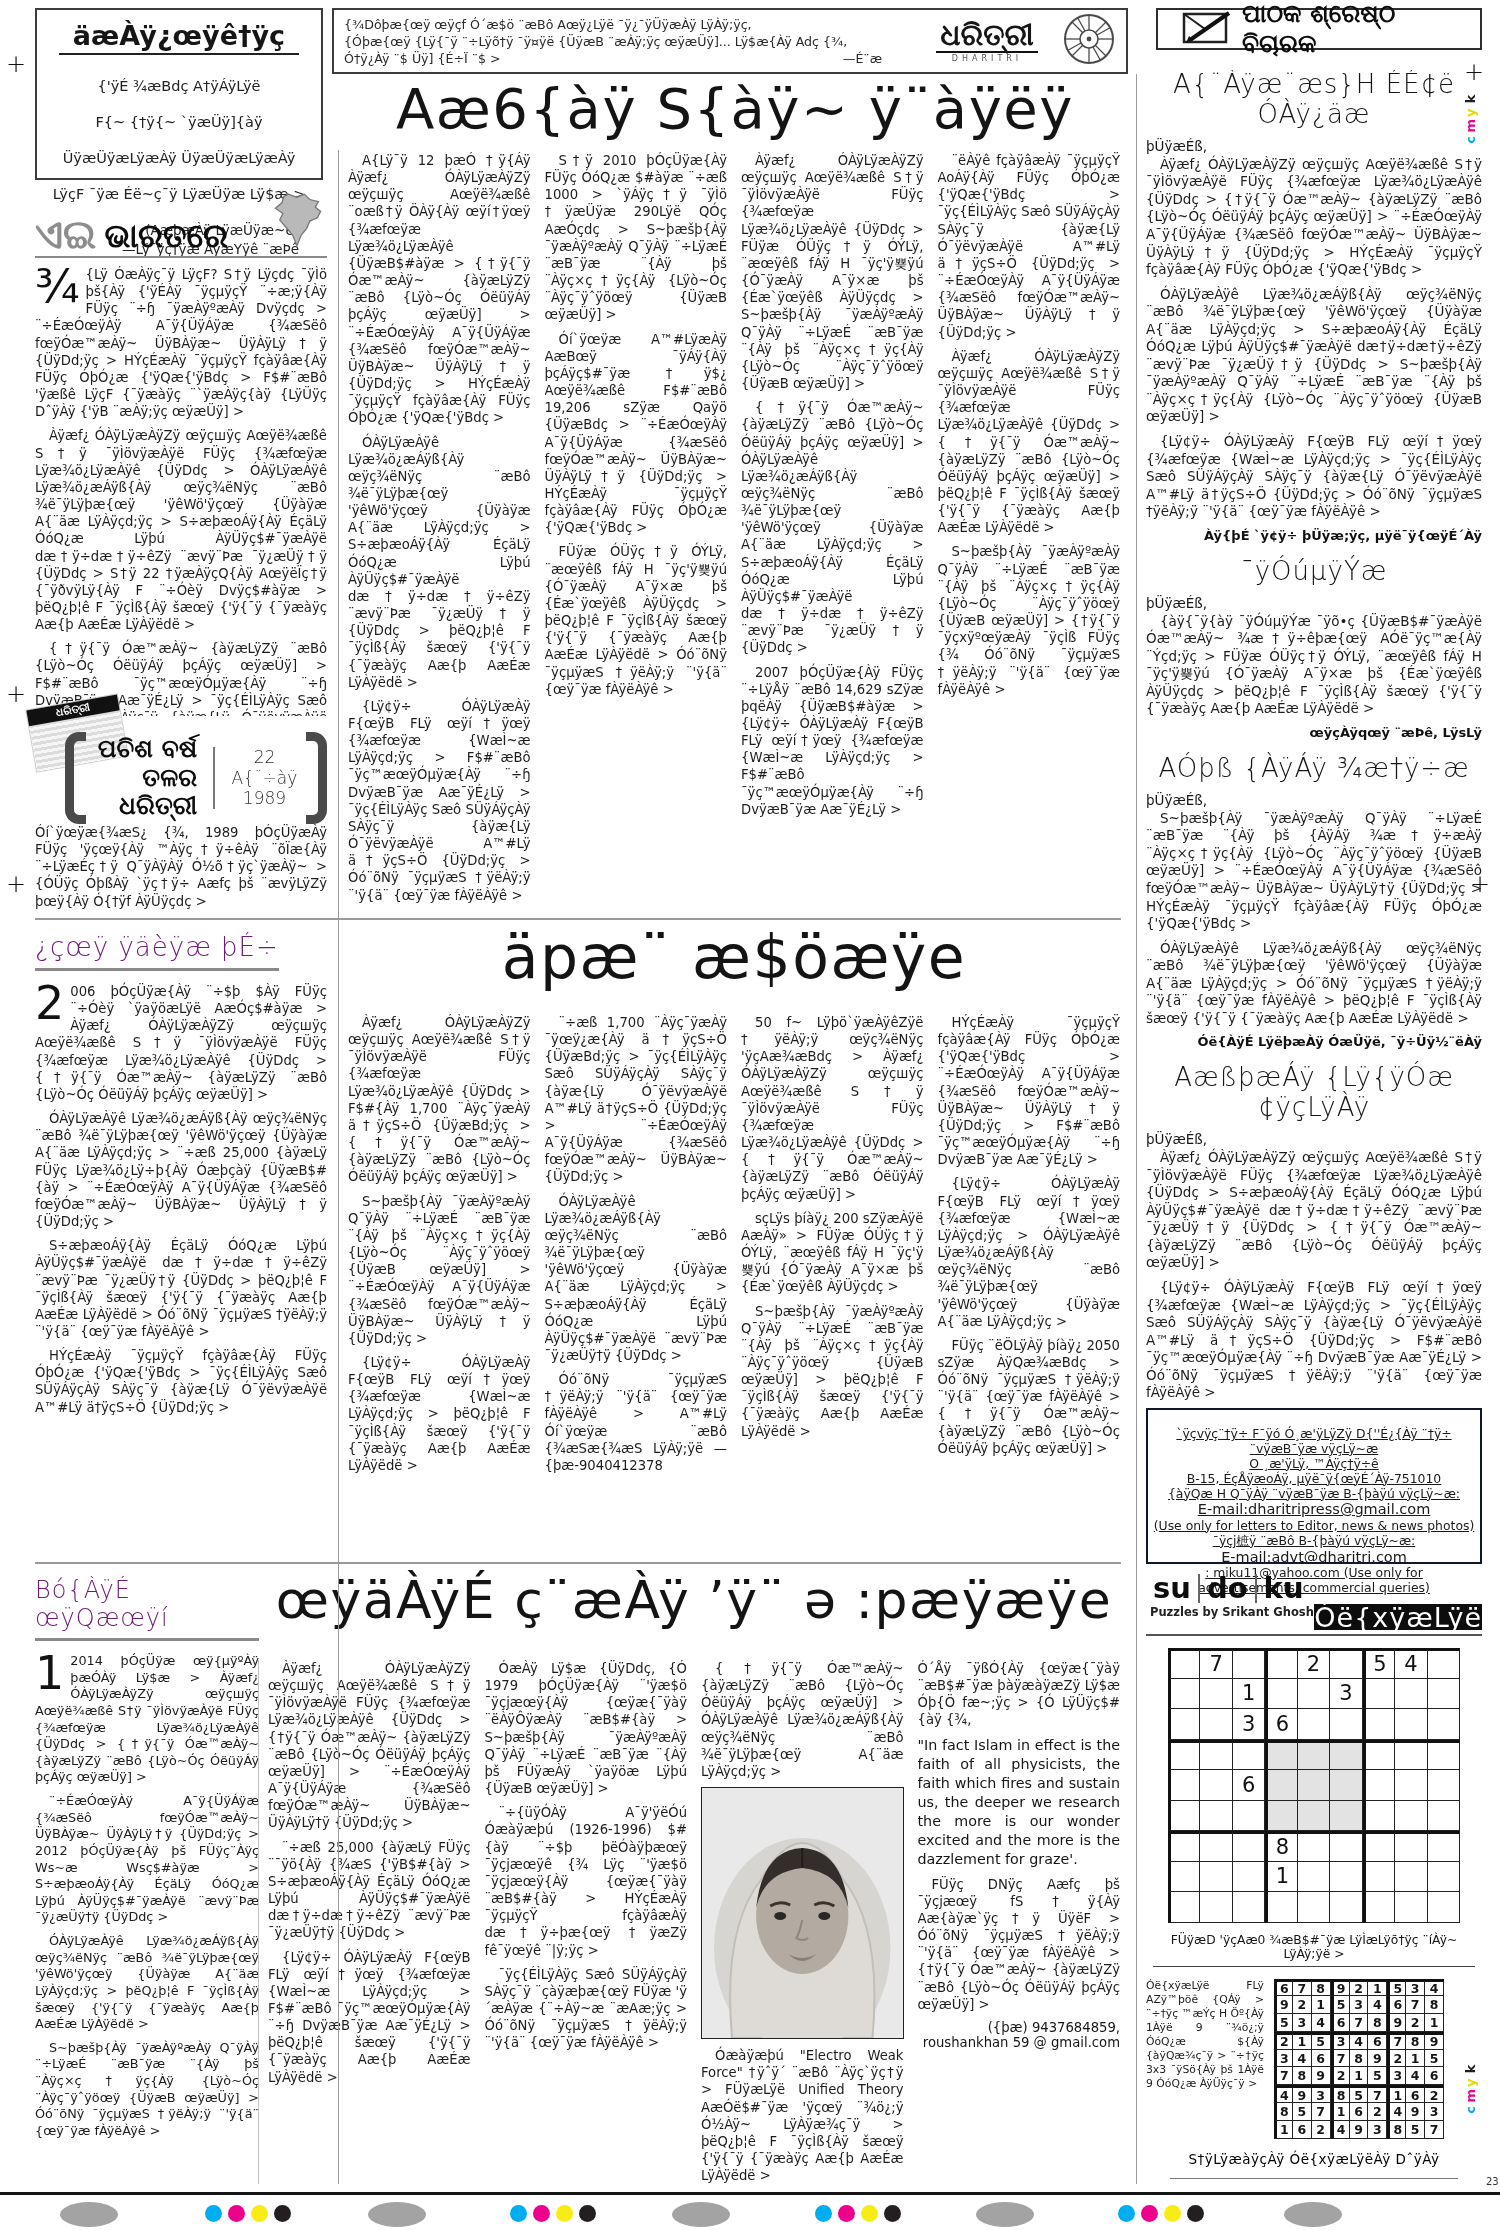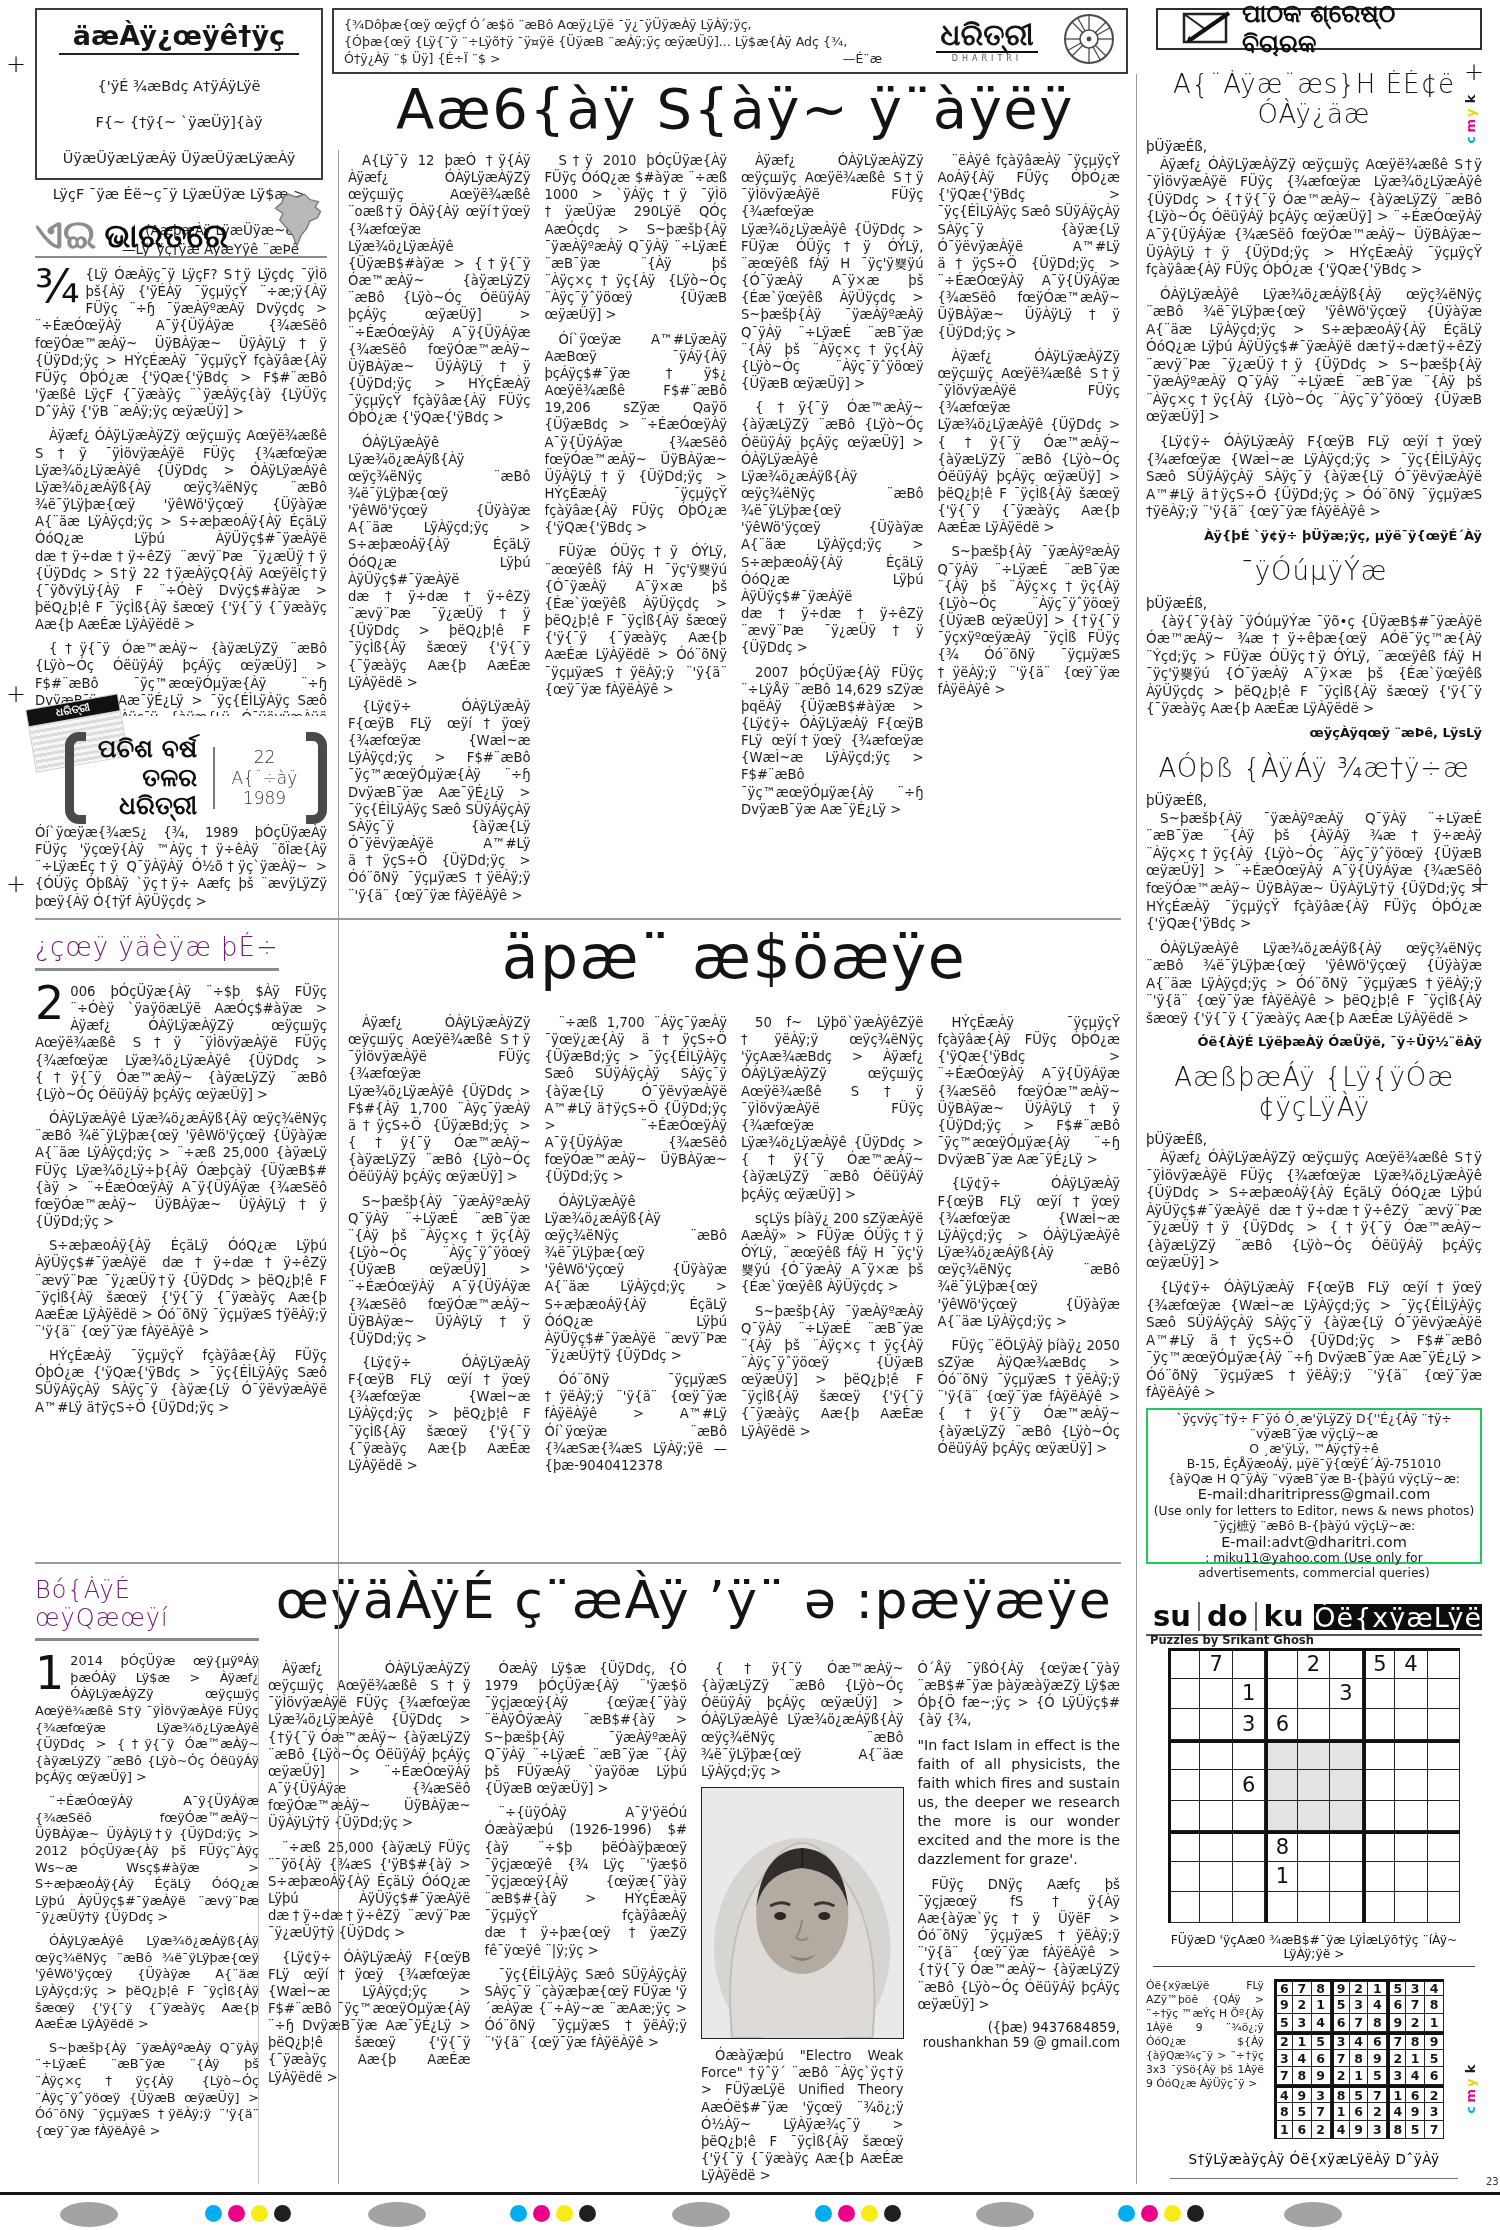--- a/index.html
+++ b/index.html
@@ -65,27 +65,27 @@
   .bot-left p.body{font-size:12.8px;}
   .h3-left{font-size:26px;margin:0 0 12px 0;}
   
   .right-col{left:1146px;top:70px;width:336px;height:1334px;}
   .right-col p.body{font-size:13.5px;}
   .letter-head{text-align:center;font-size:26px;font-weight:200;letter-spacing:1px;line-height:1.15;margin:14px 0 8px;}
   .letter-head.first{margin-top:0;}
   .salut{font-size:13.5px;margin:0 0 2px 0;}
   .signature{font-size:13px;font-weight:bold;text-align:right;margin:0 0 4px 0;color:#111;}
   
-  .contact{left:1146px;top:1408px;width:336px;height:156px;border:2px solid #22c55e;box-sizing:border-box;
-           text-align:center;padding:2px 4px;font-size:12.4px;line-height:1.2;color:#1a1a1a;}
+  .contact{left:1146px;top:1408px;width:336px;height:156px;border:2px solid #0f172a;box-sizing:border-box;
+           text-align:center;padding:17px 4px;font-size:12.4px;line-height:1.2;color:#1a1a1a;text-decoration:underline;}
   .contact .em{font-size:14.5px;}
   
   .sudoku{left:1146px;top:1574px;width:336px;}
   .su-header{display:flex;align-items:stretch;height:56px;}
-  .su-brandwrap{width:182px;margin-top:28px;}
+  .su-brandwrap{width:182px;}
   .su-brand{display:flex;font-size:29px;font-weight:bold;line-height:1;color:#0d0d0d;}
   .su-brand span{padding:0 7px;}
   .su-brand span + span{border-left:2px solid #666;}
   .su-byline{font-size:11.5px;font-weight:bold;color:#222;margin-top:2px;padding-left:4px;}
   .su-title{flex:1;background:#0d0d0d;color:#fff;font-size:27px;display:flex;align-items:center;justify-content:center;letter-spacing:1px;margin-top:30px;}
   .su-hr{height:2px;background:#555;margin-top:4px;}
   .grid9{display:grid;grid-template-columns:repeat(9,1fr);box-sizing:border-box;margin:12px auto 0;}
   #puzzle{width:292px;}
   #puzzle .cell{height:30.5px;border-right:1px solid #222;border-bottom:1px solid #222;display:flex;align-items:center;justify-content:center;font-size:21px;color:#111;box-sizing:border-box;}
   #solution{width:170px;margin:0;}

